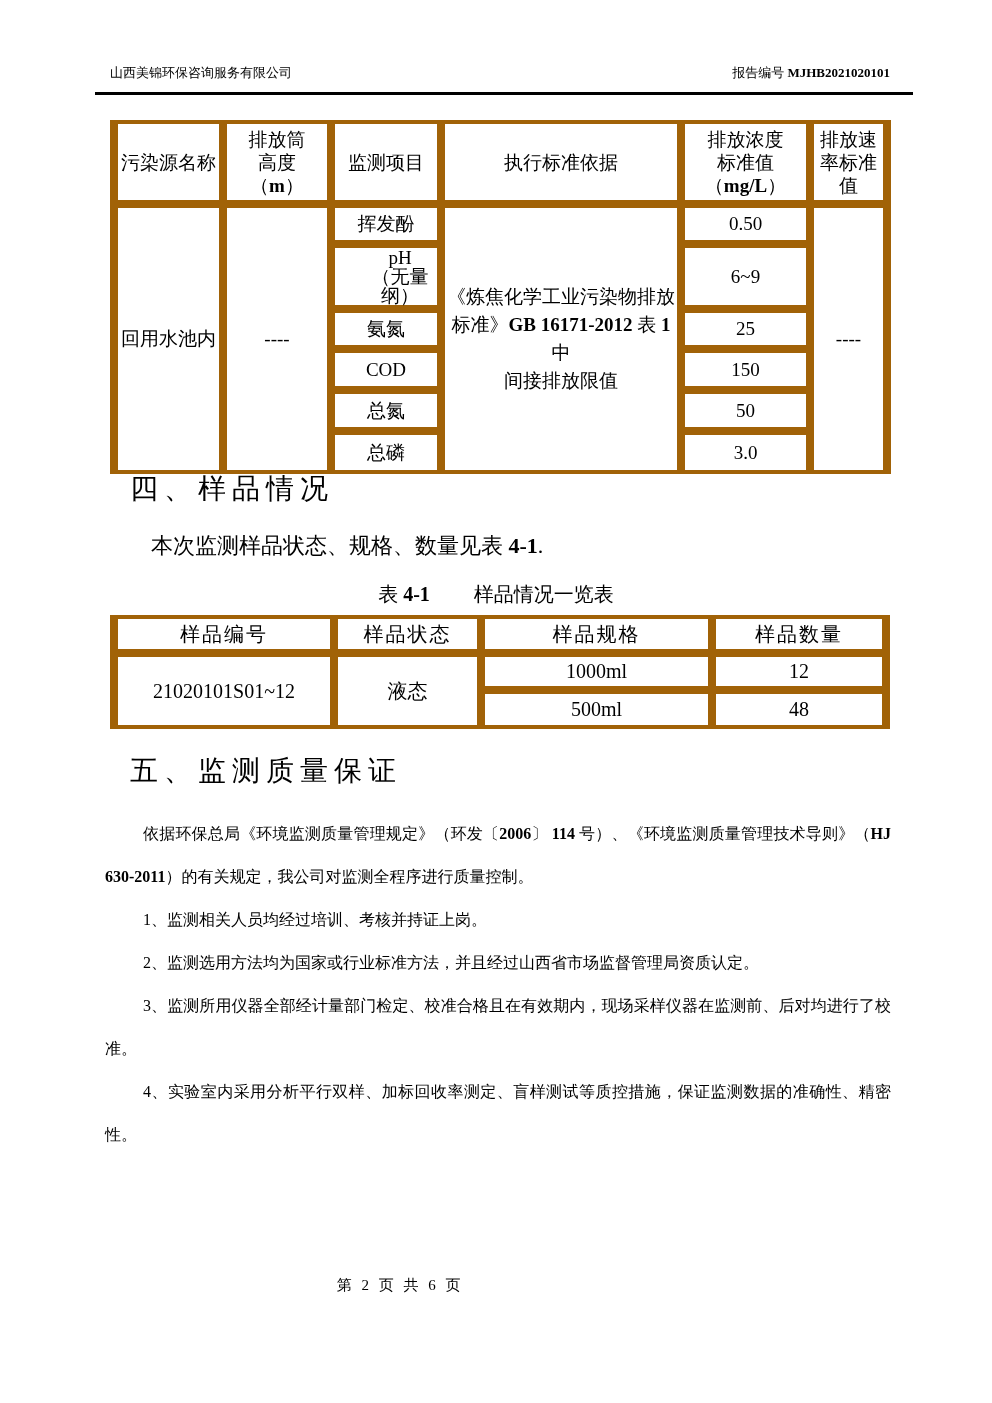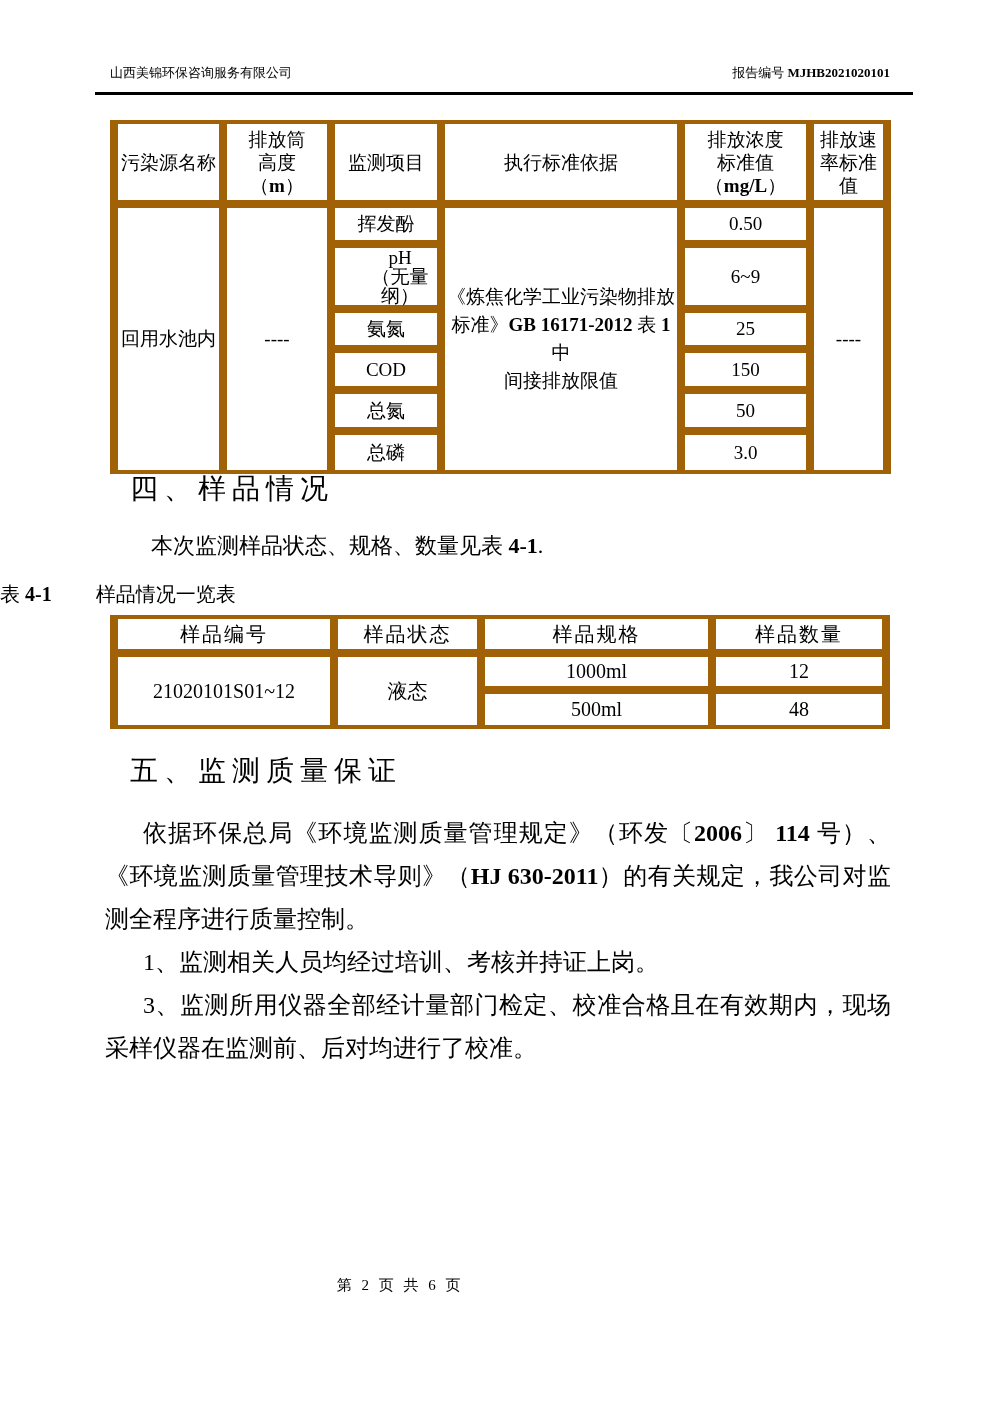--- a/index.html
+++ b/index.html
@@ -50,36 +50,36 @@
   .sec4 { top: 470px; }
   .sec5 { top: 752px; }
 
   
   .intro {
     position: absolute; top: 533px; left: 89px; width: 790px;
     font-size: 22px; line-height: 26px; text-indent: 62px; margin: 0;
   }
   .caption {
     position: absolute; top: 581px; left: 0; width: 992px;
-    font-size: 20px;
+    text-align: center; font-size: 20px;
   }
   .caption .cap-post { margin-left: 2.2em; }
 
   
   .smp-table {
     position: absolute; top: 615px; left: 110px;
     font-size: 20px;
   }
   .smp-table th { height: 36px; letter-spacing: 2px; }
   .smp-table td { height: 37px; }
 
   
   .qa {
     position: absolute; top: 812px; left: 105px; width: 786px;
-    font-size: 24px; line-height: 43px; text-align: justify;
+    font-size: 16px; line-height: 43px; text-align: justify;
   }
   .qa p { margin: 0; text-indent: 38px; }
 
   
   .page-footer {
     position: absolute; top: 1276px; left: 0; width: 800px;
     text-align: center; font-size: 15px; letter-spacing: 3px;
   }
 </style>
 </head>
@@ -179,16 +179,18 @@
     <td class="bb">48</td>
   </tr>
 </tbody>
   </table>
 
 <div class="sec-title sec5">五、监测质量保证</div>
 
 <div class="qa">
   <p><span>依据环保总局《环境监测质量管理规定》（环发〔</span><b>2006</b><span>〕 </span><b>114</b><span> 号）、《环境监测质量管理技术导则》（</span><b>HJ 630-2011</b><span>）的有关规定，我公司对监测全程序进行质量控制。</span></p>
   <p>1、监测相关人员均经过培训、考核并持证上岗。</p>
+  <p>2、监测选用方法均为国家或行业标准方法，并且经过山西省市场监督管理局资质认定。</p>
   <p>3、监测所用仪器全部经计量部门检定、校准合格且在有效期内，现场采样仪器在监测前、后对均进行了校准。</p>
+  <p>4、实验室内采用分析平行双样、加标回收率测定、盲样测试等质控措施，保证监测数据的准确性、精密性。</p>
 </div>
 
 <div class="page-footer">第 2 页 共 6 页</div>
 
 </body></html>

